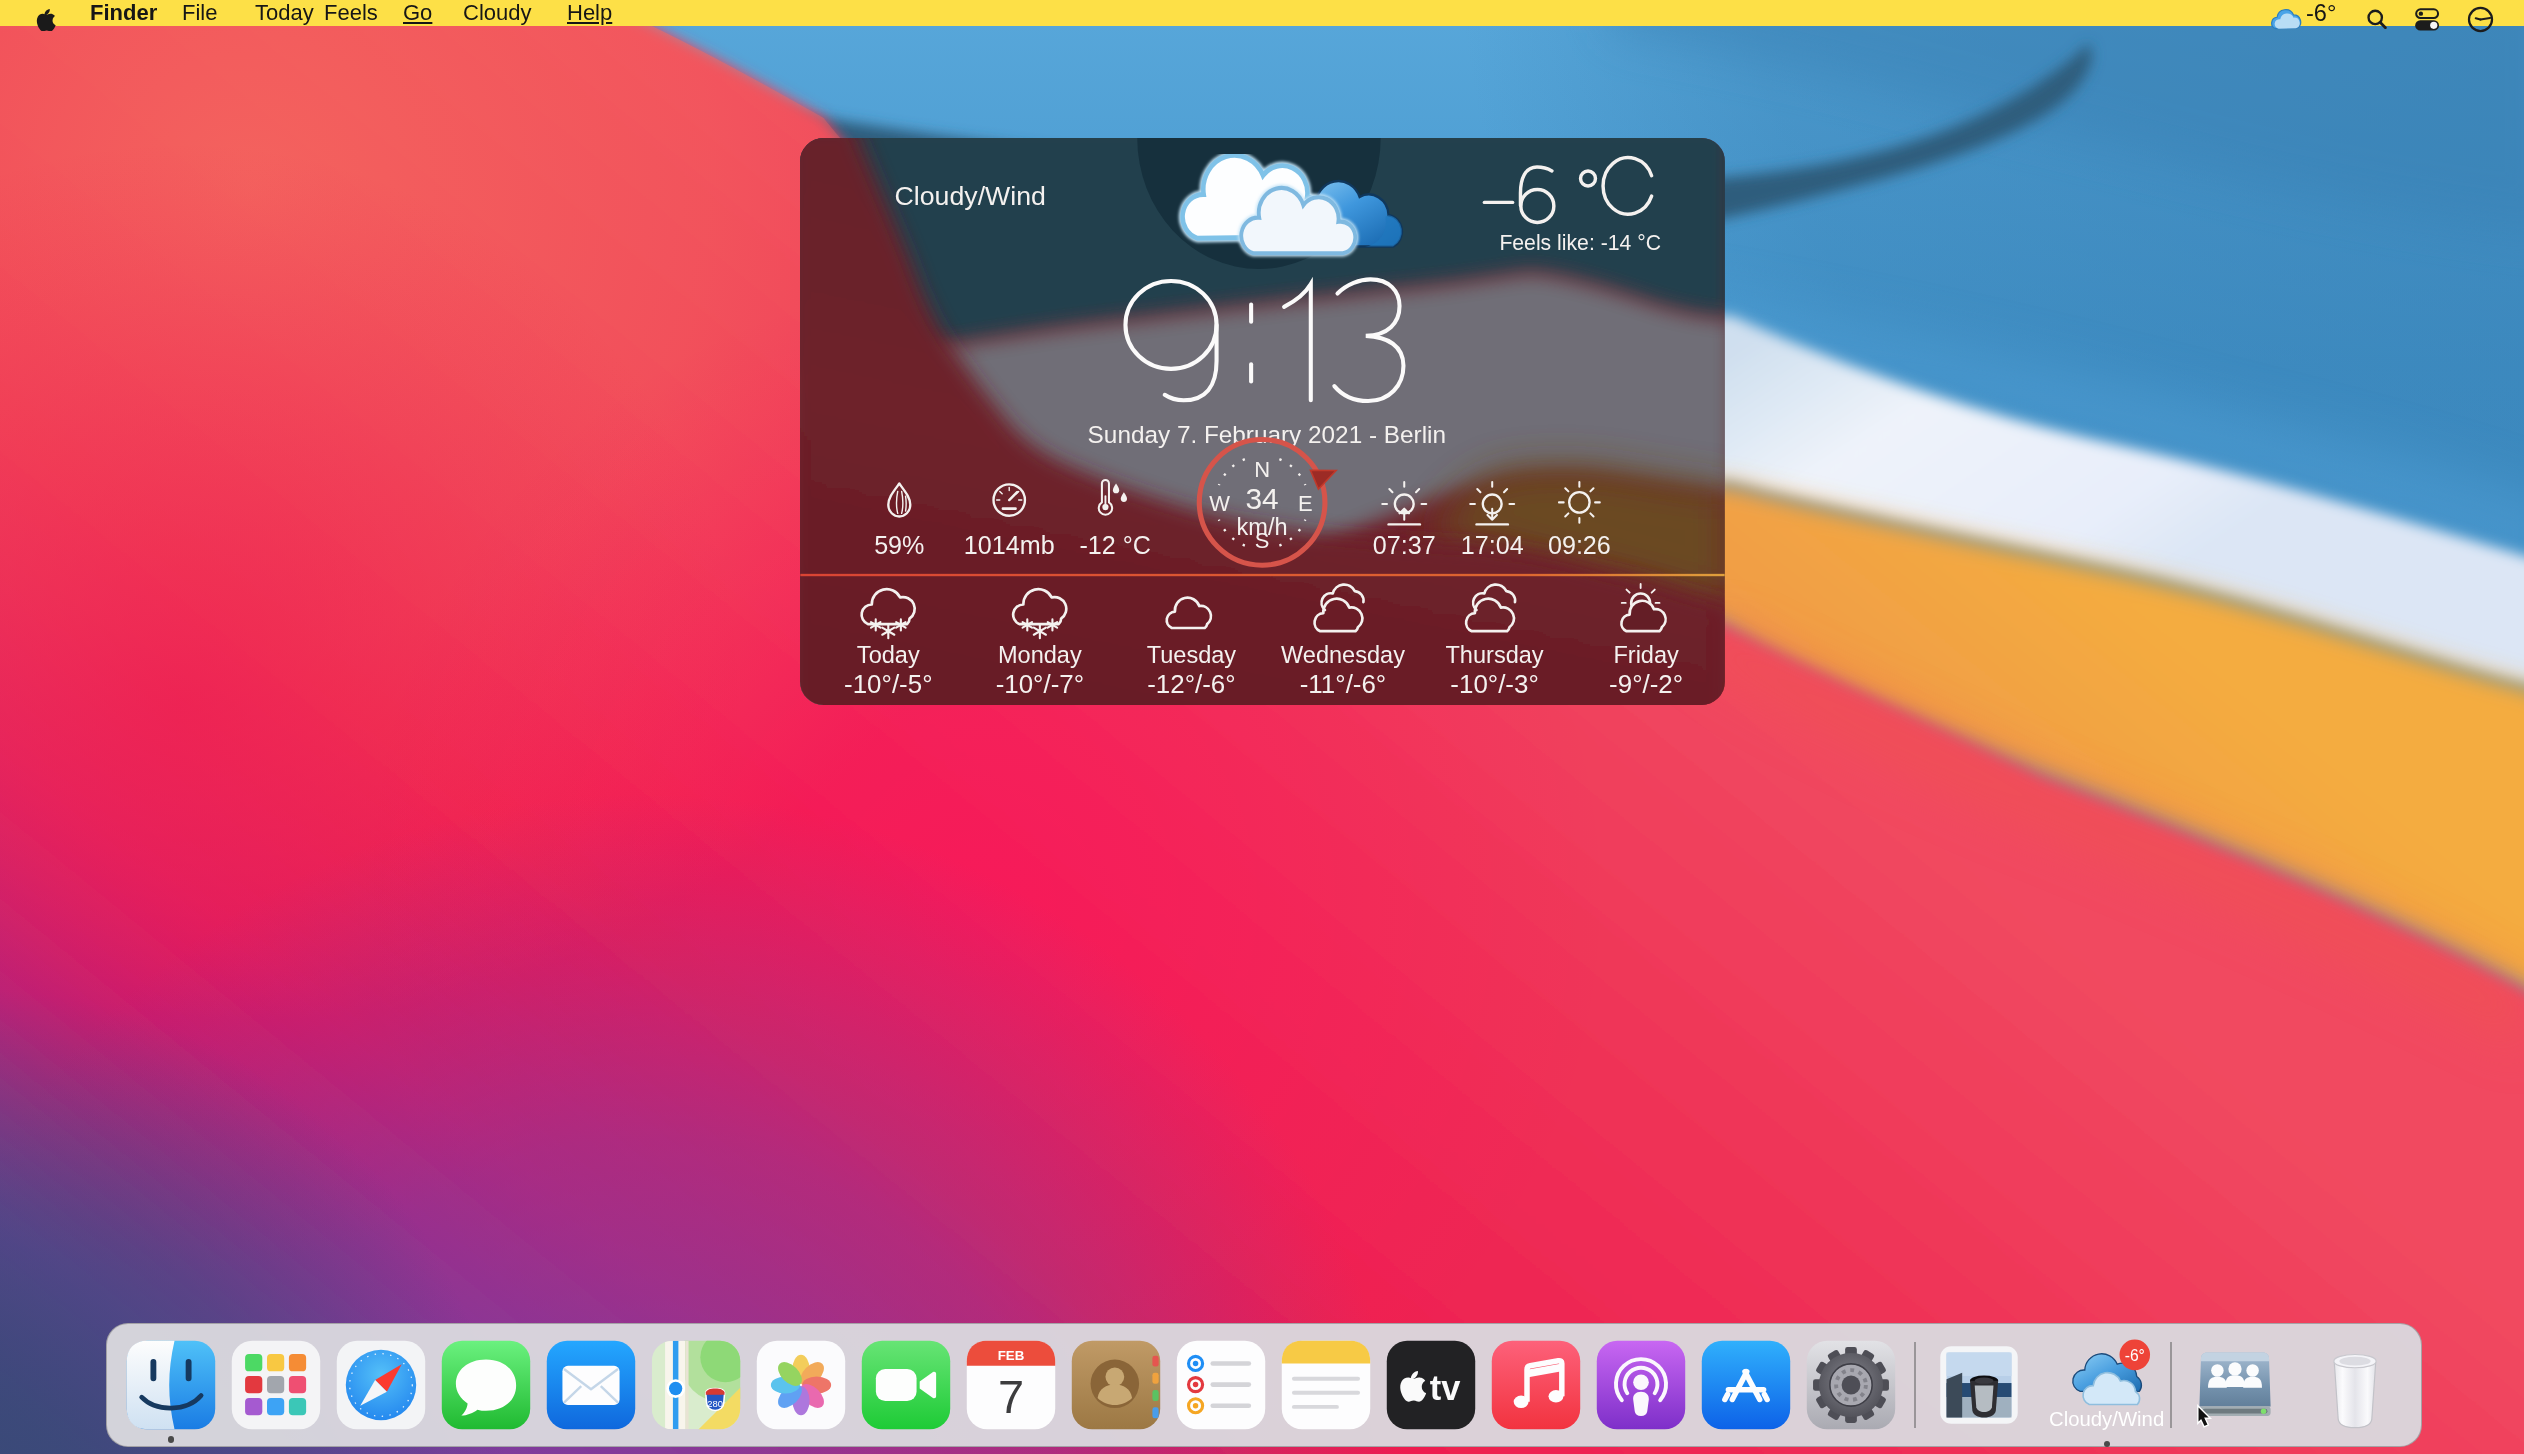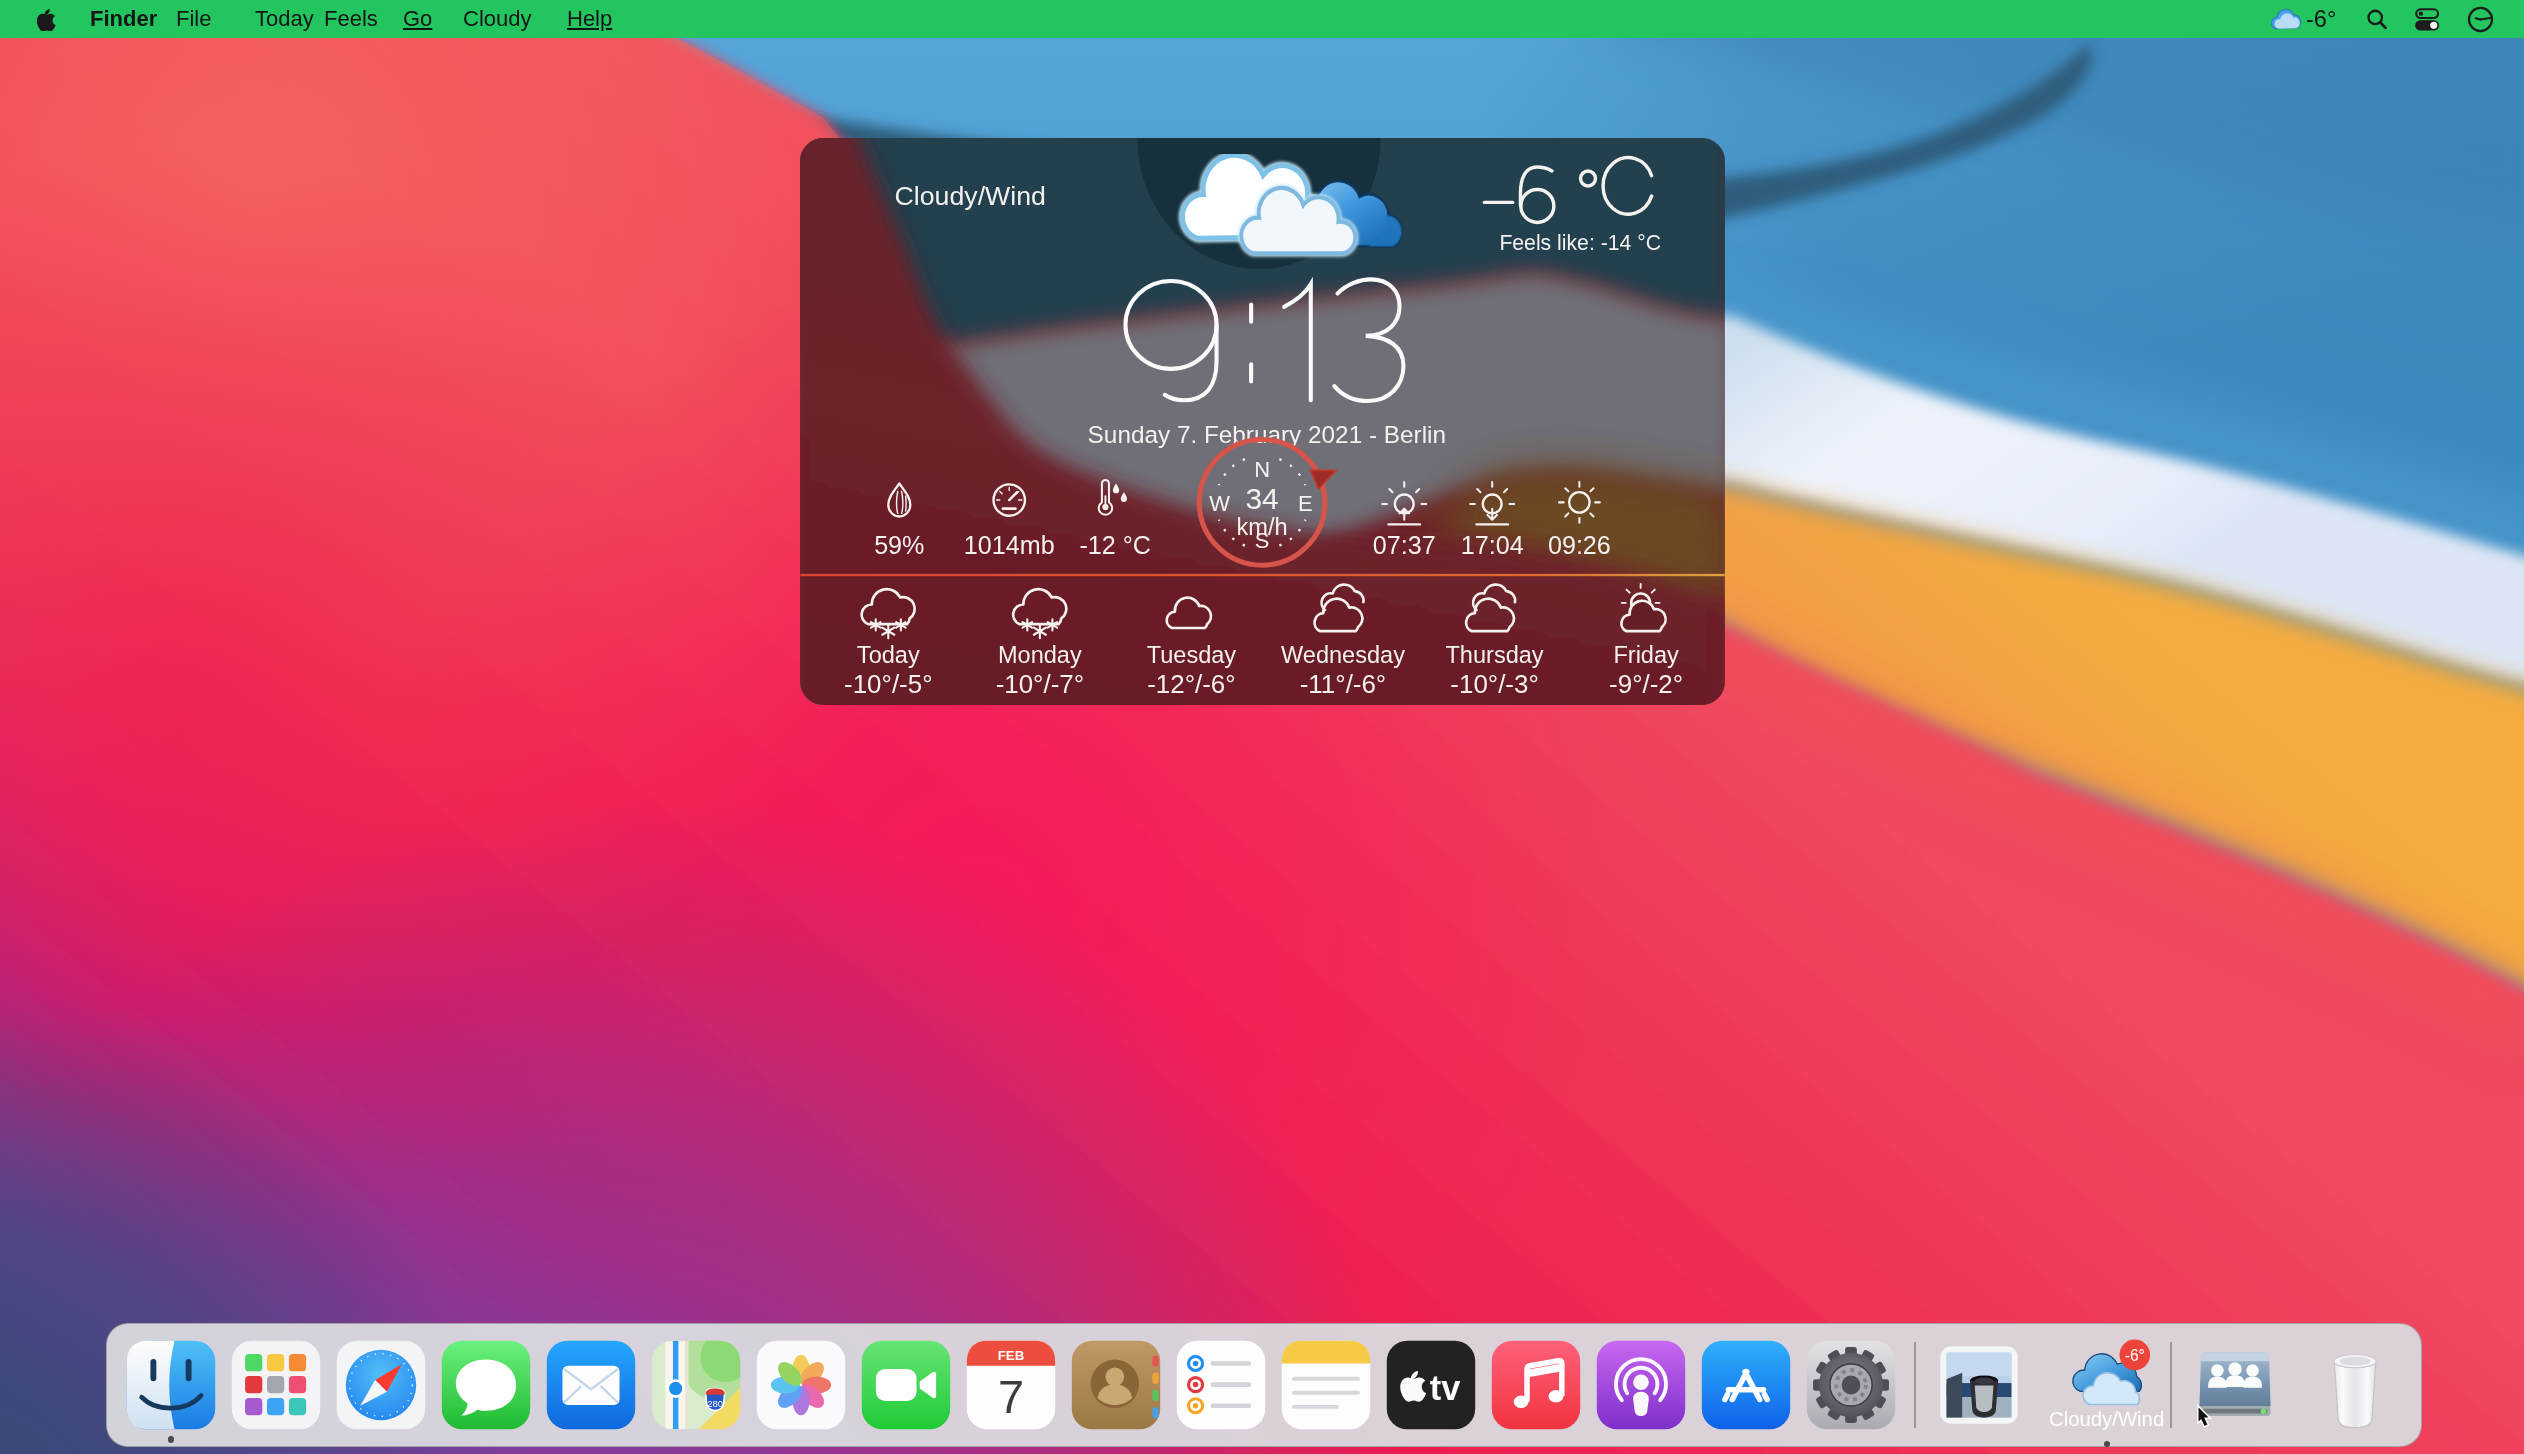--- a/index.html
+++ b/index.html
@@ -1,19 +1,19 @@
 <!DOCTYPE html>
 <html style="font-size:12.6px"><head>
 <meta charset="utf-8">
 <style>
   html,body{margin:0;padding:0;}
   body{width:2525px;height:1455px;position:relative;overflow:hidden;background:#000;
        font-family:"Liberation Sans",sans-serif;}
   #wall{position:absolute;left:0;top:0;z-index:0;}
-  #menubar{position:absolute;left:0;top:0;width:2525px;height:38px;background:#22c55e;z-index:20;
+  #menubar{position:absolute;left:0;top:0;width:2525px;height:26px;background:#fde047;z-index:20;
     display:flex;align-items:center;color:#161616;font-size:22px;}
   #widget{position:absolute;left:800px;top:138px;width:925px;height:567px;z-index:5;
     border-radius:23.6px;overflow:hidden;color:#f6f4f2;}
   #wbg{position:absolute;left:0;top:0;}
   #bigcloud{position:absolute;left:1171px;top:154px;z-index:7;}
   #dock{position:absolute;left:106px;top:1323px;width:2316px;height:124px;z-index:20;
     background:rgba(218,217,222,0.96);border:0.8px solid rgba(130,130,132,0.6);border-radius:22px;
     box-sizing:border-box;display:flex;align-items:center;padding:0 11px;}
   .dicon{width:90px;height:90px;flex:0 0 90px;margin:0 7.5px;position:relative;}
   .dsep{width:1.6px;height:86px;background:rgba(90,90,90,0.5);margin:0 11px;flex:0 0 1.6px;}
@@ -124,21 +124,21 @@
       <circle cx="-30" cy="1940" r="680" fill="url(#rSlate)"></circle>
     </g>
   </g>
 </svg>
 
 <div id="menubar">
   <svg style="position:absolute;left:35px;top:7px" width="21" height="24" viewBox="0 0 24 29">
     <path fill="#1a1a1a" d="M15.5,7.6c1.1-1.4,1.9-3.3,1.6-5.2C15.5,2.5,13.6,3.5,12.5,4.9c-1,1.2-1.9,3.2-1.6,5C12.7,10.1,14.4,9,15.5,7.6z M20.5,16.4c0-3.6,2.9-5.3,3-5.4c-1.6-2.4-4.2-2.7-5.1-2.8c-2.2-0.2-4.2,1.3-5.3,1.3c-1.1,0-2.8-1.3-4.6-1.2c-2.4,0-4.6,1.4-5.8,3.5c-2.5,4.3-0.6,10.7,1.8,14.2c1.2,1.7,2.6,3.6,4.4,3.5c1.8-0.1,2.4-1.1,4.6-1.1c2.1,0,2.7,1.1,4.6,1.1c1.9,0,3.1-1.7,4.3-3.4c1.3-2,1.9-3.9,1.9-4C24.2,22,20.5,20.6,20.5,16.4z"></path>
   </svg>
   <span style="position:absolute;left:90px;font-weight:bold;">Finder</span>
-  <span style="position:absolute;left:176px;text-align:right;">File</span>
+  <span style="position:absolute;left:182px;text-align:right;">File</span>
   <span style="position:absolute;left:255px;">Today</span>
   <span style="position:absolute;left:324px;">Feels</span>
   <span style="position:absolute;left:403px;text-decoration:underline;">Go</span>
   <span style="position:absolute;left:463px;">Cloudy</span>
   <span style="position:absolute;left:567px;text-decoration:underline;">Help</span>
   <svg style="position:absolute;left:2269px;top:8.6px" width="35" height="22" viewBox="0 0 44 28">
     <path d="M 8,25 A 7.5,7.5 0 0 1 10,10.5 A 11,11 0 0 1 31,7.5 A 9,9 0 0 1 36,24 Z" fill="#4aa4e8" stroke="#2a7dbf" stroke-width="1.5"></path>
     <path d="M 12,25 A 6,6 0 0 1 14,13 A 9,9 0 0 1 31,11 A 7,7 0 0 1 34,24.6 Z" fill="#b8ddf5"></path>
   </svg>
   <span style="position:absolute;left:2306px;font-size:23.6px;">-6°</span>

